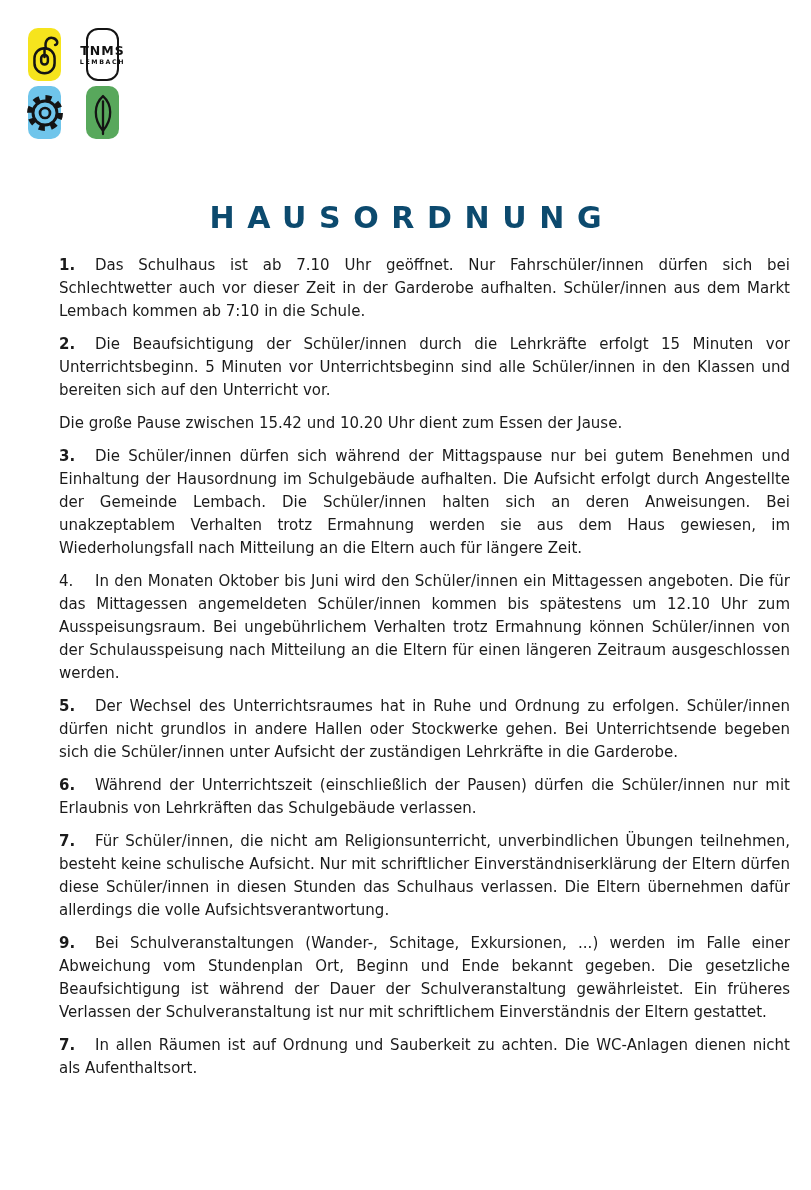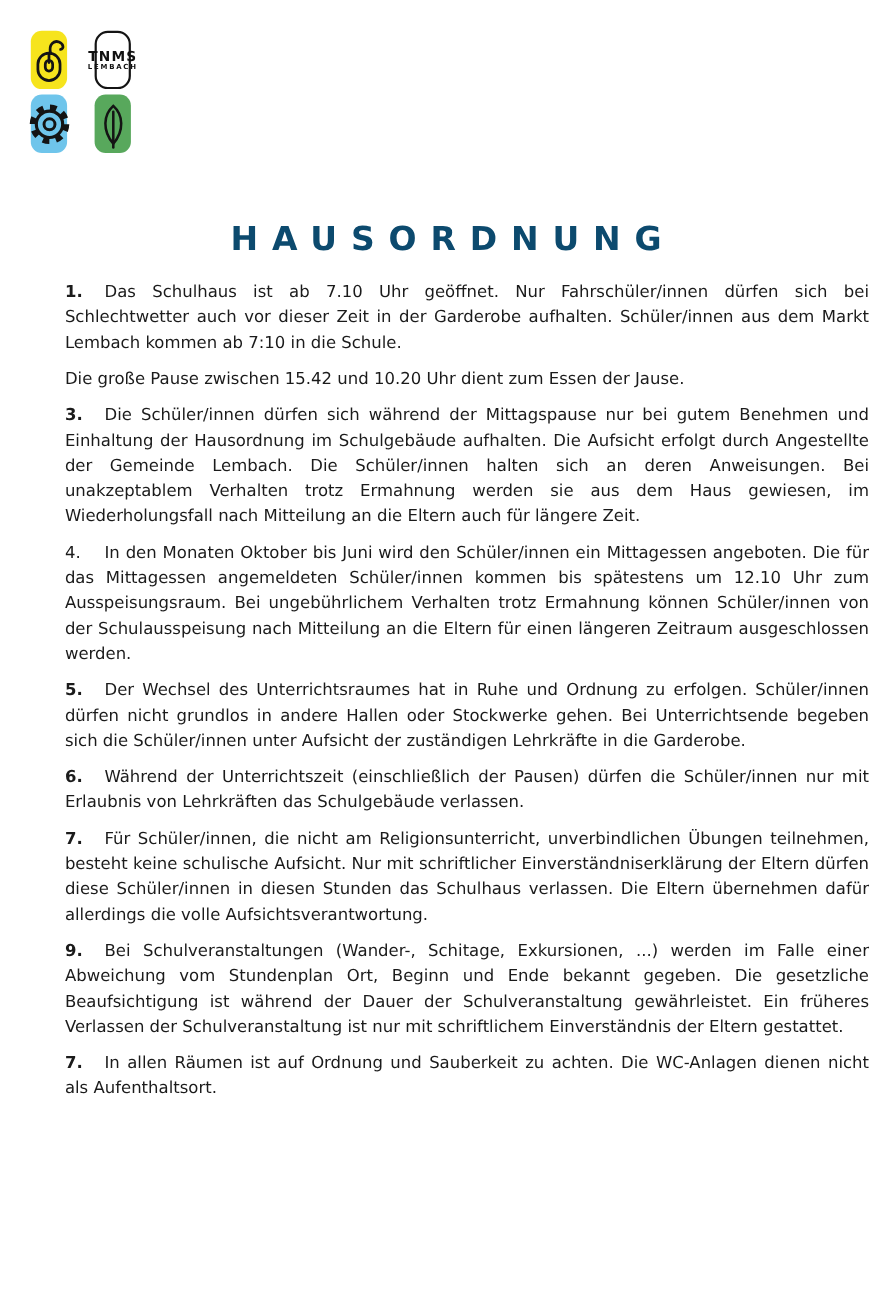--- a/index.html
+++ b/index.html
@@ -77,20 +77,21 @@
         <line x1="24" y1="12" x2="24" y2="46"></line>
       </svg>
     </div>
   </div>
 
 
   <div class="doc-title">HAUSORDNUNG</div>
 
   <div class="doc-body">
     <p class="para"><span class="pnum">1.</span><span>Das Schulhaus ist ab 7.10 Uhr geöffnet. Nur Fahrschüler/innen dürfen sich bei Schlechtwetter auch vor dieser Zeit in der Garderobe aufhalten. Schüler/innen aus dem Markt Lembach kommen ab 7:10 in die Schule.</span></p>
+    <p class="para"><span class="pnum">2.</span><span>Die Beaufsichtigung der Schüler/innen durch die Lehrkräfte erfolgt 15 Minuten vor Unterrichtsbeginn. 5 Minuten vor Unterrichtsbeginn sind alle Schüler/innen in den Klassen und bereiten sich auf den Unterricht vor.</span></p>
     <p class="para"><span>Die große Pause zwischen 15.42 und 10.20 Uhr dient zum Essen der Jause.</span></p>
     <p class="para"><span class="pnum">3.</span><span>Die Schüler/innen dürfen sich während der Mittagspause nur bei gutem Benehmen und Einhaltung der Hausordnung im Schulgebäude aufhalten. Die Aufsicht erfolgt durch Angestellte der Gemeinde Lembach. Die Schüler/innen halten sich an deren Anweisungen. Bei unakzeptablem Verhalten trotz Ermahnung werden sie aus dem Haus gewiesen, im Wiederholungsfall nach Mitteilung an die Eltern auch für längere Zeit.</span></p>
     <p class="para"><span class="pnum light">4.</span><span>In den Monaten Oktober bis Juni wird den Schüler/innen ein Mittagessen angeboten. Die für das Mittagessen angemeldeten Schüler/innen kommen bis spätestens um 12.10 Uhr zum Ausspeisungsraum. Bei ungebührlichem Verhalten trotz Ermahnung können Schüler/innen von der Schulausspeisung nach Mitteilung an die Eltern für einen längeren Zeitraum ausgeschlossen werden.</span></p>
     <p class="para"><span class="pnum">5.</span><span>Der Wechsel des Unterrichtsraumes hat in Ruhe und Ordnung zu erfolgen. Schüler/innen dürfen nicht grundlos in andere Hallen oder Stockwerke gehen. Bei Unterrichtsende begeben sich die Schüler/innen unter Aufsicht der zuständigen Lehrkräfte in die Garderobe.</span></p>
     <p class="para"><span class="pnum">6.</span><span>Während der Unterrichtszeit (einschließlich der Pausen) dürfen die Schüler/innen nur mit Erlaubnis von Lehrkräften das Schulgebäude verlassen.</span></p>
     <p class="para"><span class="pnum">7.</span><span>Für Schüler/innen, die nicht am Religionsunterricht, unverbindlichen Übungen teilnehmen, besteht keine schulische Aufsicht. Nur mit schriftlicher Einverständniserklärung der Eltern dürfen diese Schüler/innen in diesen Stunden das Schulhaus verlassen. Die Eltern übernehmen dafür allerdings die volle Aufsichtsverantwortung.</span></p>
     <p class="para"><span class="pnum">9.</span><span>Bei Schulveranstaltungen (Wander-, Schitage, Exkursionen, ...) werden im Falle einer Abweichung vom Stundenplan Ort, Beginn und Ende bekannt gegeben. Die gesetzliche Beaufsichtigung ist während der Dauer der Schulveranstaltung gewährleistet. Ein früheres Verlassen der Schulveranstaltung ist nur mit schriftlichem Einverständnis der Eltern gestattet.</span></p>
     <p class="para"><span class="pnum">7.</span><span>In allen Räumen ist auf Ordnung und Sauberkeit zu achten. Die WC-Anlagen dienen nicht als Aufenthaltsort.</span></p>
   </div>
 

